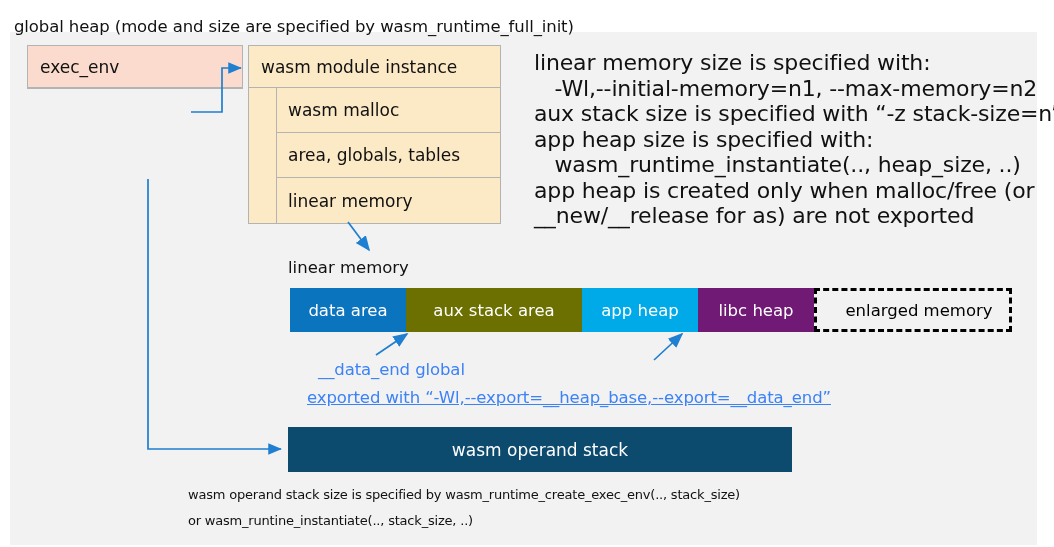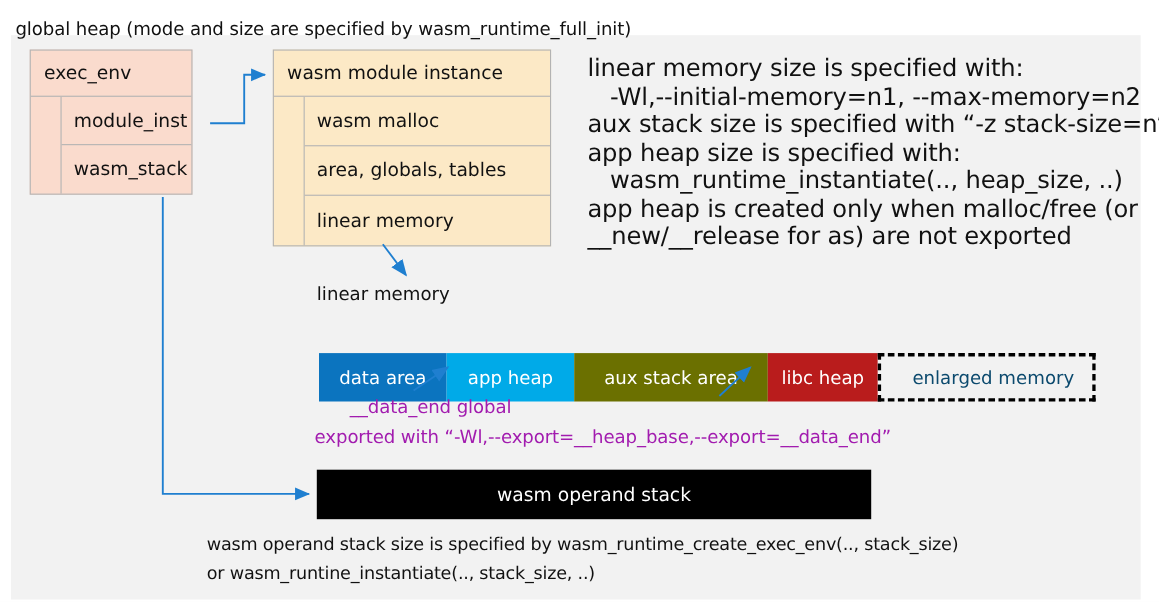--- a/index.html
+++ b/index.html
@@ -86,21 +86,21 @@
   .struct-row:last-child { border-bottom: none; }
 
   
   .pink { background: #fadbcd; }
   
   .peach { background: #fce9c6; }
 
   .exec-env {
     left: 27px;
     top: 45px;
-    width: 148px;
+    width: 216px;
   }
   .exec-env .struct-row { height: 44px; }
 
   .module-inst {
     left: 248px;
     top: 45px;
     width: 253px;
   }
 
   
@@ -122,89 +122,84 @@
     color: #111111;
   }
 
   
   .membar {
     left: 290px;
     top: 288px;
     height: 44px;
     display: flex;
     align-items: stretch;
-    margin-top: 33px;
   }
   .seg {
     display: flex;
     align-items: center;
     justify-content: center;
     color: #ffffff;
     font-size: 16.5px;
     box-sizing: border-box;
     white-space: nowrap;
   }
   .seg.enlarged {
     background: #f2f2f2;
     color: #16305c;
     border: 3px dashed #000000;
   }
 
   
   .ann {
     font-size: 16.5px;
-    color: #a21caf;
+    color: #3b82f6;
     white-space: nowrap;
     letter-spacing: -0.1px;
   }
   .ann-data-end  { left: 318px; top: 360px; }
   .ann-heap-base { left: 598px; top: 365px; }
-  .ann-exported  { left: 286px; top: 388px; }
+  .ann-exported  { left: 307px; top: 388px; text-decoration: underline; }
 
   
   .opstack {
     left: 288px;
     top: 427px;
     width: 504px;
     height: 45px;
     background: #0a5a9c;
     display: flex;
     align-items: center;
     justify-content: center;
     color: #ffffff;
     font-size: 17px;
   }
 
   .bottom-note {
     left: 188px;
     top: 482px;
-    font-size: 16px;
+    font-size: 13px;
     line-height: 26px;
     color: #111111;
     white-space: pre;
     letter-spacing: -0.2px;
   }
 </style>
 </head>
 <body>
 
 <div id="root">
 
   <div class="abs canvas" style="background: rgb(242, 242, 242);"></div>
 
   <div class="abs title">global heap (mode and size are specified by wasm_runtime_full_init)</div>
 
   <div class="abs structbox exec-env pink" style="background: rgb(250, 219, 205);">
     <div class="struct-head">exec_env</div>
     <div class="struct-body">
       <div class="struct-gutter"></div>
-      <div class="struct-rows">
-        <div class="struct-row">module_inst</div>
-        <div class="struct-row">wasm_stack</div>
-      </div>
     </div>
   </div>
 
   <div class="abs structbox module-inst peach" style="background: rgb(252, 233, 198); text-align: center;">
     <div class="struct-head">wasm module instance</div>
     <div class="struct-body">
       <div class="struct-gutter"></div>
       <div class="struct-rows">
         <div class="struct-row">wasm malloc</div>
         <div class="struct-row">area, globals, tables</div>
@@ -217,30 +212,30 @@
    -Wl,--initial-memory=n1, --max-memory=n2
 aux stack size is specified with “-z stack-size=n”
 app heap size is specified with:
    wasm_runtime_instantiate(.., heap_size, ..)
 app heap is created only when malloc/free (or
 __new/__release for as) are not exported</div>
 
   <div class="abs lm-label">linear memory</div>
   <div class="abs membar">
       <div class="seg" style="width: 116px; background: rgb(11, 116, 191); color: rgb(255, 255, 255);">data area</div>
+      <div class="seg" style="width: 176px; background: rgb(107, 112, 0); color: rgb(255, 255, 255);">aux stack area</div>
       <div class="seg" style="width: 116px; background: rgb(0, 170, 232); color: rgb(255, 255, 255);">app heap</div>
-      <div class="seg" style="width: 176px; background: rgb(107, 112, 0); color: rgb(255, 255, 255);">aux stack area</div>
-      <div class="seg" style="width: 100px; background: #b91c1c; color: rgb(255, 255, 255);">libc heap</div>
-      <div class="seg enlarged" style="width: 198px; color: #0c4a6e; padding-left: 12px;">enlarged memory</div>
+      <div class="seg" style="width: 116px; background: #701a75; color: rgb(255, 255, 255);">libc heap</div>
+      <div class="seg enlarged" style="width: 198px; color: #000000; padding-left: 12px;">enlarged memory</div>
     </div>
 
   <div class="abs ann ann-data-end">__data_end global</div>
   <div class="abs ann ann-exported">exported with “-Wl,--export=__heap_base,--export=__data_end”</div>
 
-  <div class="abs opstack" style="background: #000000;">wasm operand stack</div>
+  <div class="abs opstack" style="background: #0c4a6e;">wasm operand stack</div>
 
   <div class="abs bottom-note">wasm operand stack size is specified by wasm_runtime_create_exec_env(.., stack_size)
 or wasm_runtine_instantiate(.., stack_size, ..)</div>
 
   <svg class="abs connectors" viewBox="0 0 1054 547" width="1054" height="547">
     <defs>
       <marker id="arrowBlue" markerWidth="9" markerHeight="9" refX="7.5" refY="4" orient="auto" markerUnits="strokeWidth">
         <path d="M0,0.6 L8,4 L0,7.4 z" fill="#1f7fd0"></path>
       </marker>
       <marker id="arrowBlueThin" markerWidth="10" markerHeight="10" refX="8" refY="4.5" orient="auto" markerUnits="strokeWidth">

